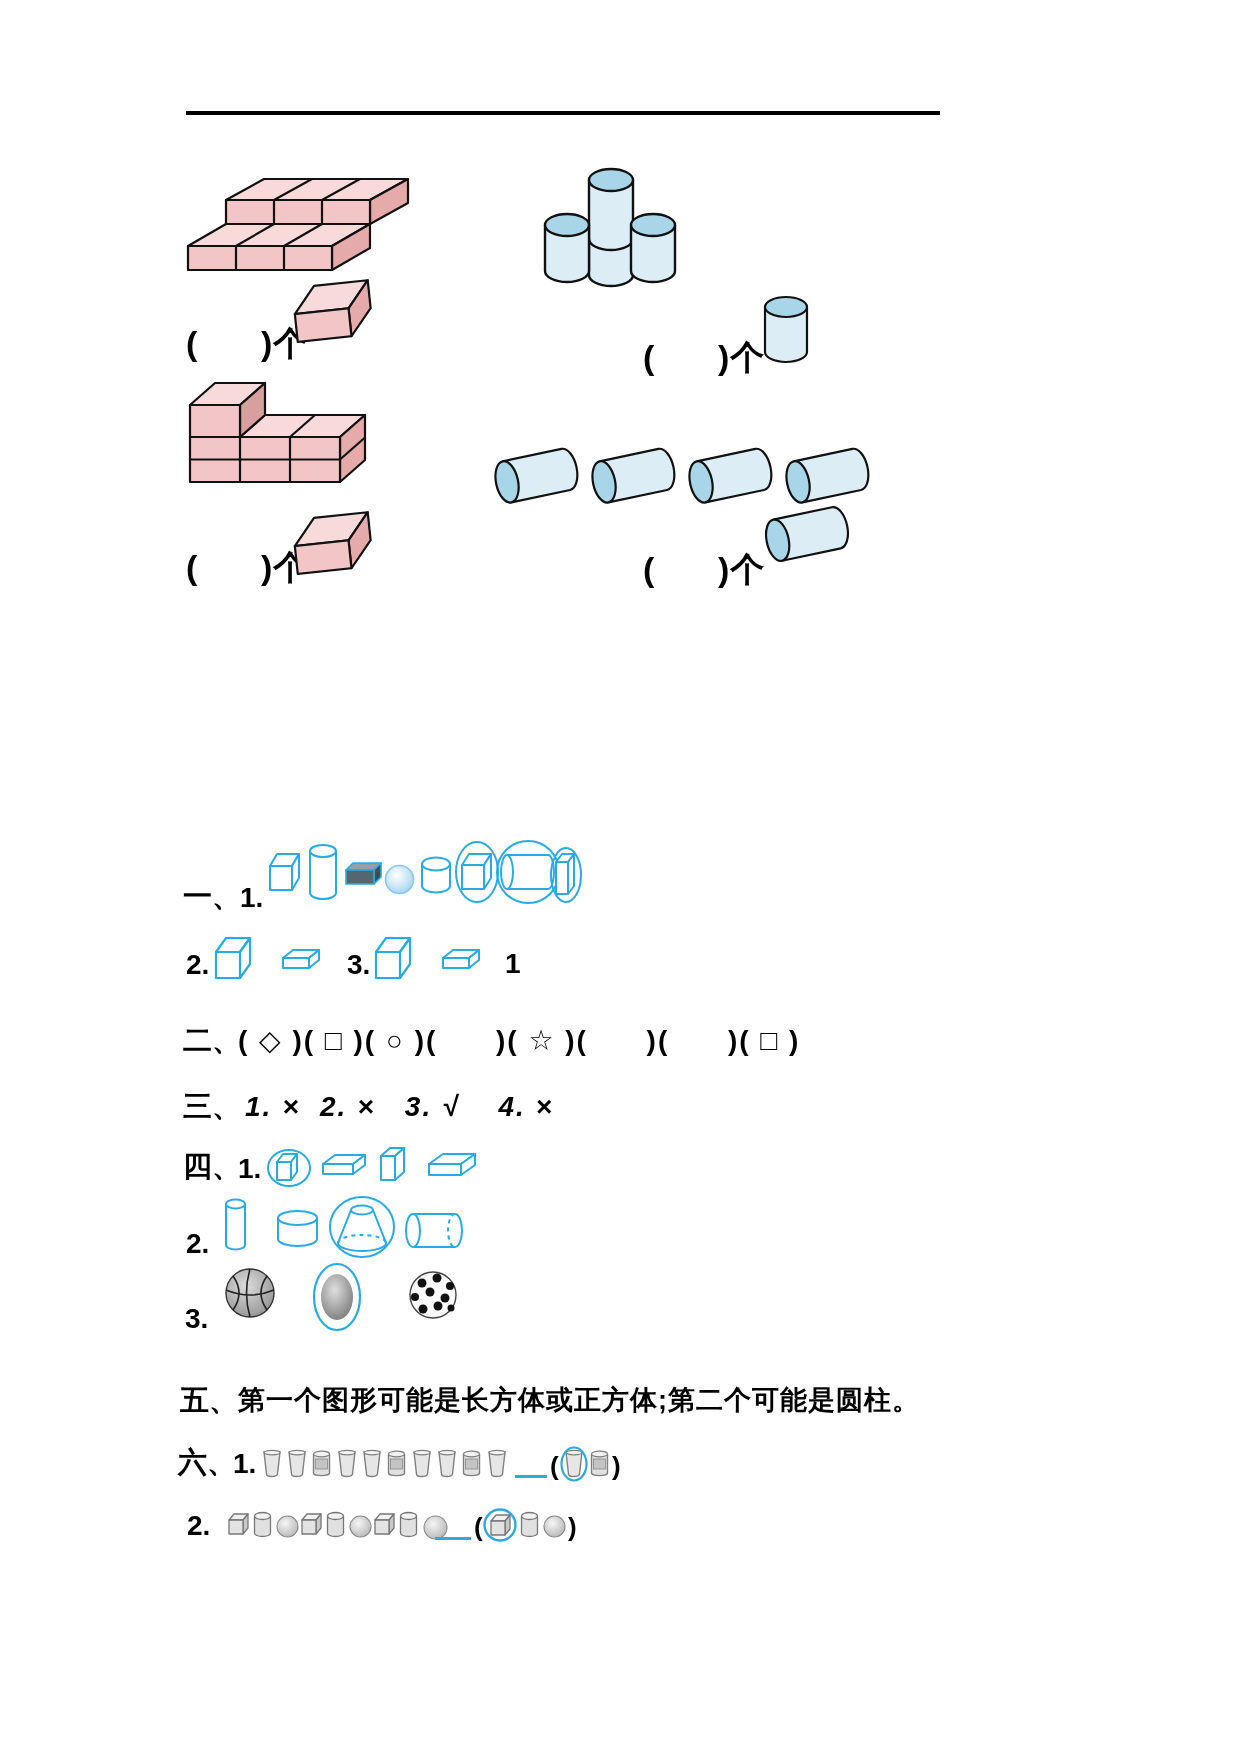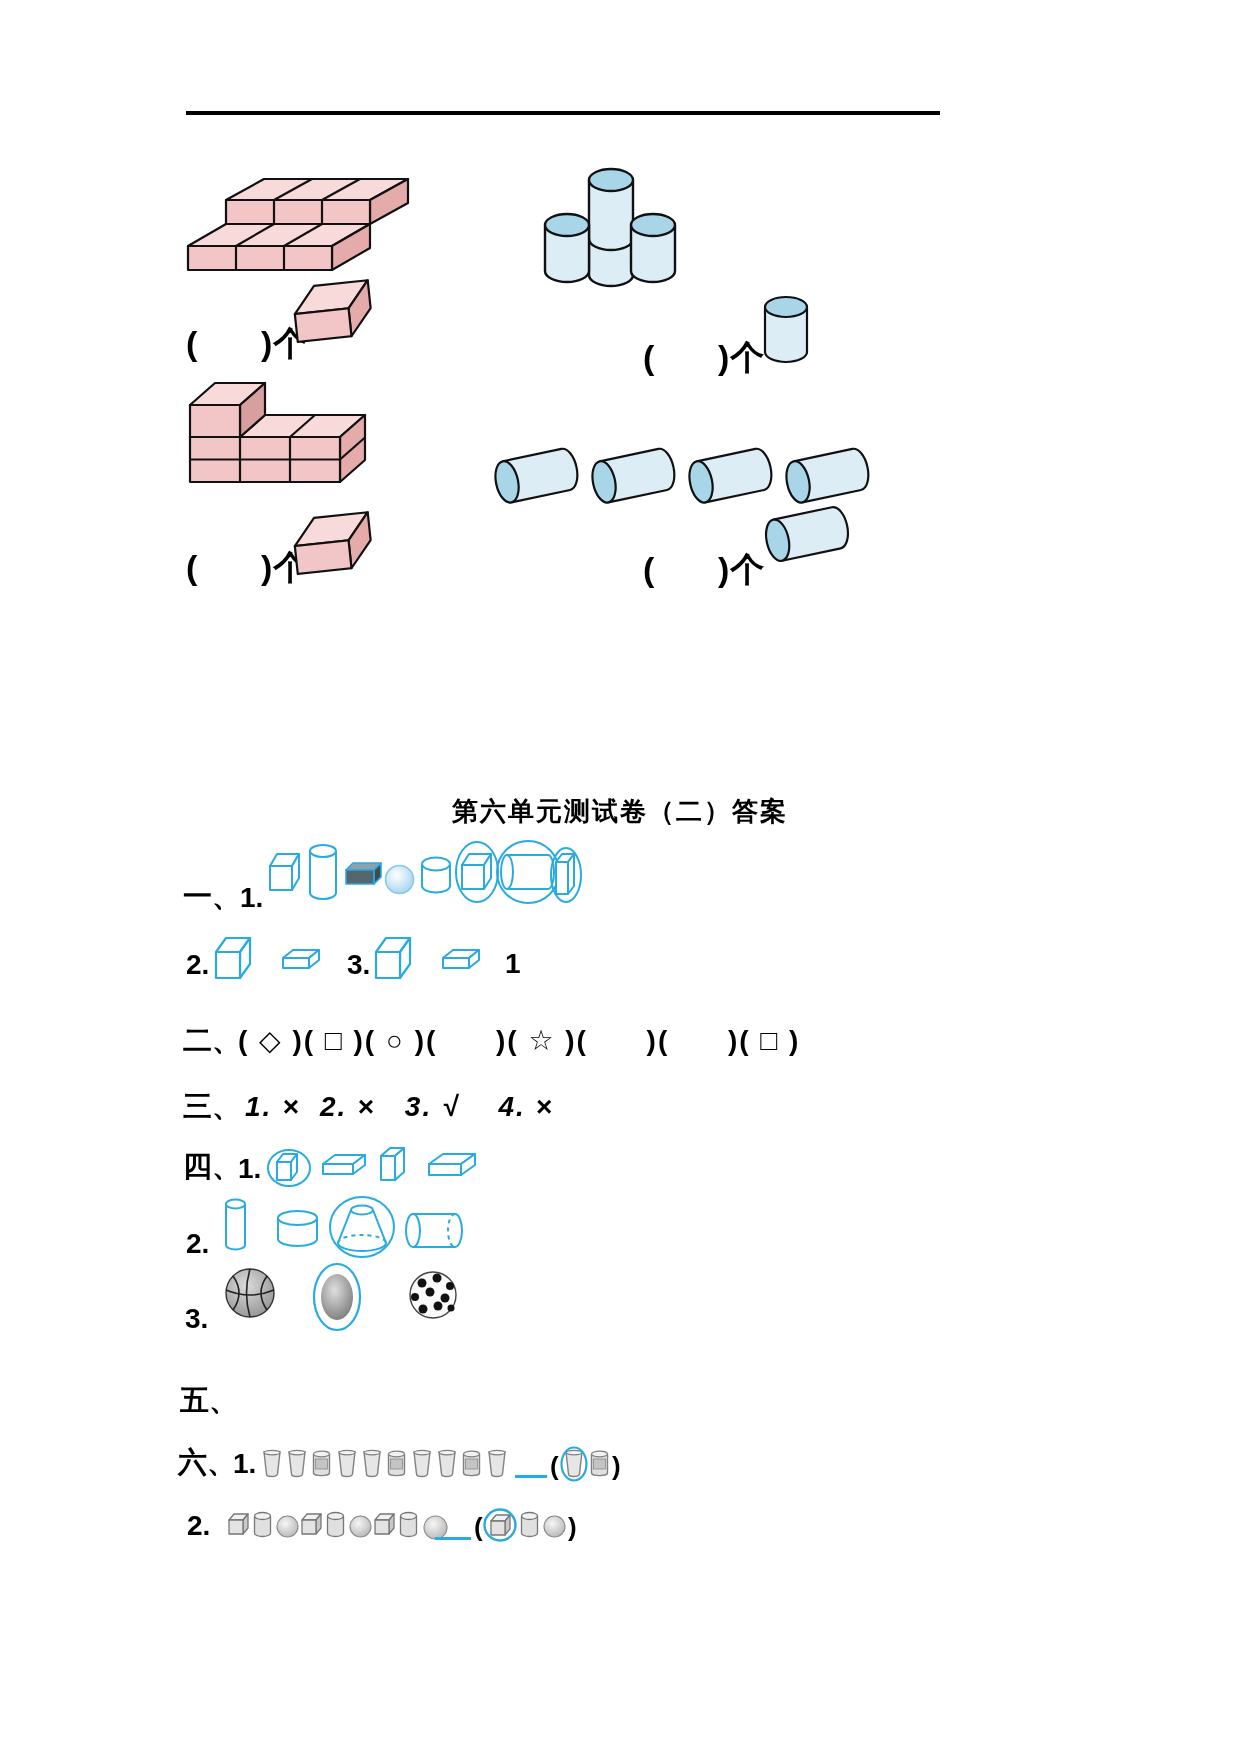--- a/index.html
+++ b/index.html
@@ -126,21 +126,20 @@
     </g>
   </svg>
   <div class="abs txt count-label" style="left:643px;top:552px;">(      )个</div>
   <svg class="abs" style="left:765px;top:512px;transform:rotate(-12deg);" width="84" height="44" viewBox="0 0 84 44">
     <g stroke="#111" stroke-width="2.2" fill="none">
       <path d="M12,1 L72,1 A11,21 0 0 1 72,43 L12,43" fill="#DCEDF5"></path>
       <ellipse cx="12" cy="22" rx="11" ry="21" fill="#A9D5E8"></ellipse>
     </g>
   </svg>
 
-  <div class="abs txt title" style="left:0;top:798px;width:1240px;text-align:center;">第六单元测试卷（二）答案</div>
 
   <div class="abs txt sec-label" style="left:183px;top:882px;">一、</div>
   <div class="abs txt num-label" style="left:240px;top:884px;">1.</div>
 
   <svg class="abs" style="left:268px;top:852px;" width="34" height="41" viewBox="0 0 34 41">
     <g stroke="#29ABE2" stroke-width="2" stroke-linejoin="round" fill="#fff">
       <polygon points="2,14 24,14 31,2 9,2"></polygon>
         <polygon points="24,14 24,38 31,26 31,2"></polygon>
         <polygon points="2,14 24,14 24,38 2,38"></polygon>
     </g>
@@ -331,20 +330,21 @@
       <circle cx="6" cy="26" r="4"></circle>
         <circle cx="21" cy="21" r="4.5"></circle>
         <circle cx="36" cy="27" r="4.5"></circle>
       <circle cx="14" cy="38" r="4.5"></circle>
         <circle cx="29" cy="35" r="4.5"></circle>
         <circle cx="42" cy="37" r="3.5"></circle>
     </g>
   </svg>
 
   <div class="abs txt sec-label" style="left:180px;top:1386px;">五、</div>
+  <div class="abs txt s5-text" style="left:238px;top:1387px;">第一个图形可能是长方体或正方体;第二个可能是圆柱。</div>
 
   <div class="abs txt sec-label" style="left:178px;top:1448px;">六、</div>
   <div class="abs txt num-label" style="left:233px;top:1450px;">1.</div>
   <div class="abs" style="left:262px;top:1449px;width:360px;height:34px;">
     <svg class="abs" style="left:0;top:1px;" width="20" height="27" viewBox="0 0 20 27">
         <path d="M2,2 L18,2 L15.5,24 A5.5,2.5 0 0 1 4.5,24 Z" fill="#E6E6E6" stroke="#808080" stroke-width="1.4"></path>
         <ellipse cx="10" cy="2.6" rx="8" ry="2.2" fill="#F4F4F4" stroke="#808080" stroke-width="1.2"></ellipse>
       </svg>
     <svg class="abs" style="left:25px;top:1px;" width="20" height="27" viewBox="0 0 20 27">
         <path d="M2,2 L18,2 L15.5,24 A5.5,2.5 0 0 1 4.5,24 Z" fill="#E6E6E6" stroke="#808080" stroke-width="1.4"></path>

